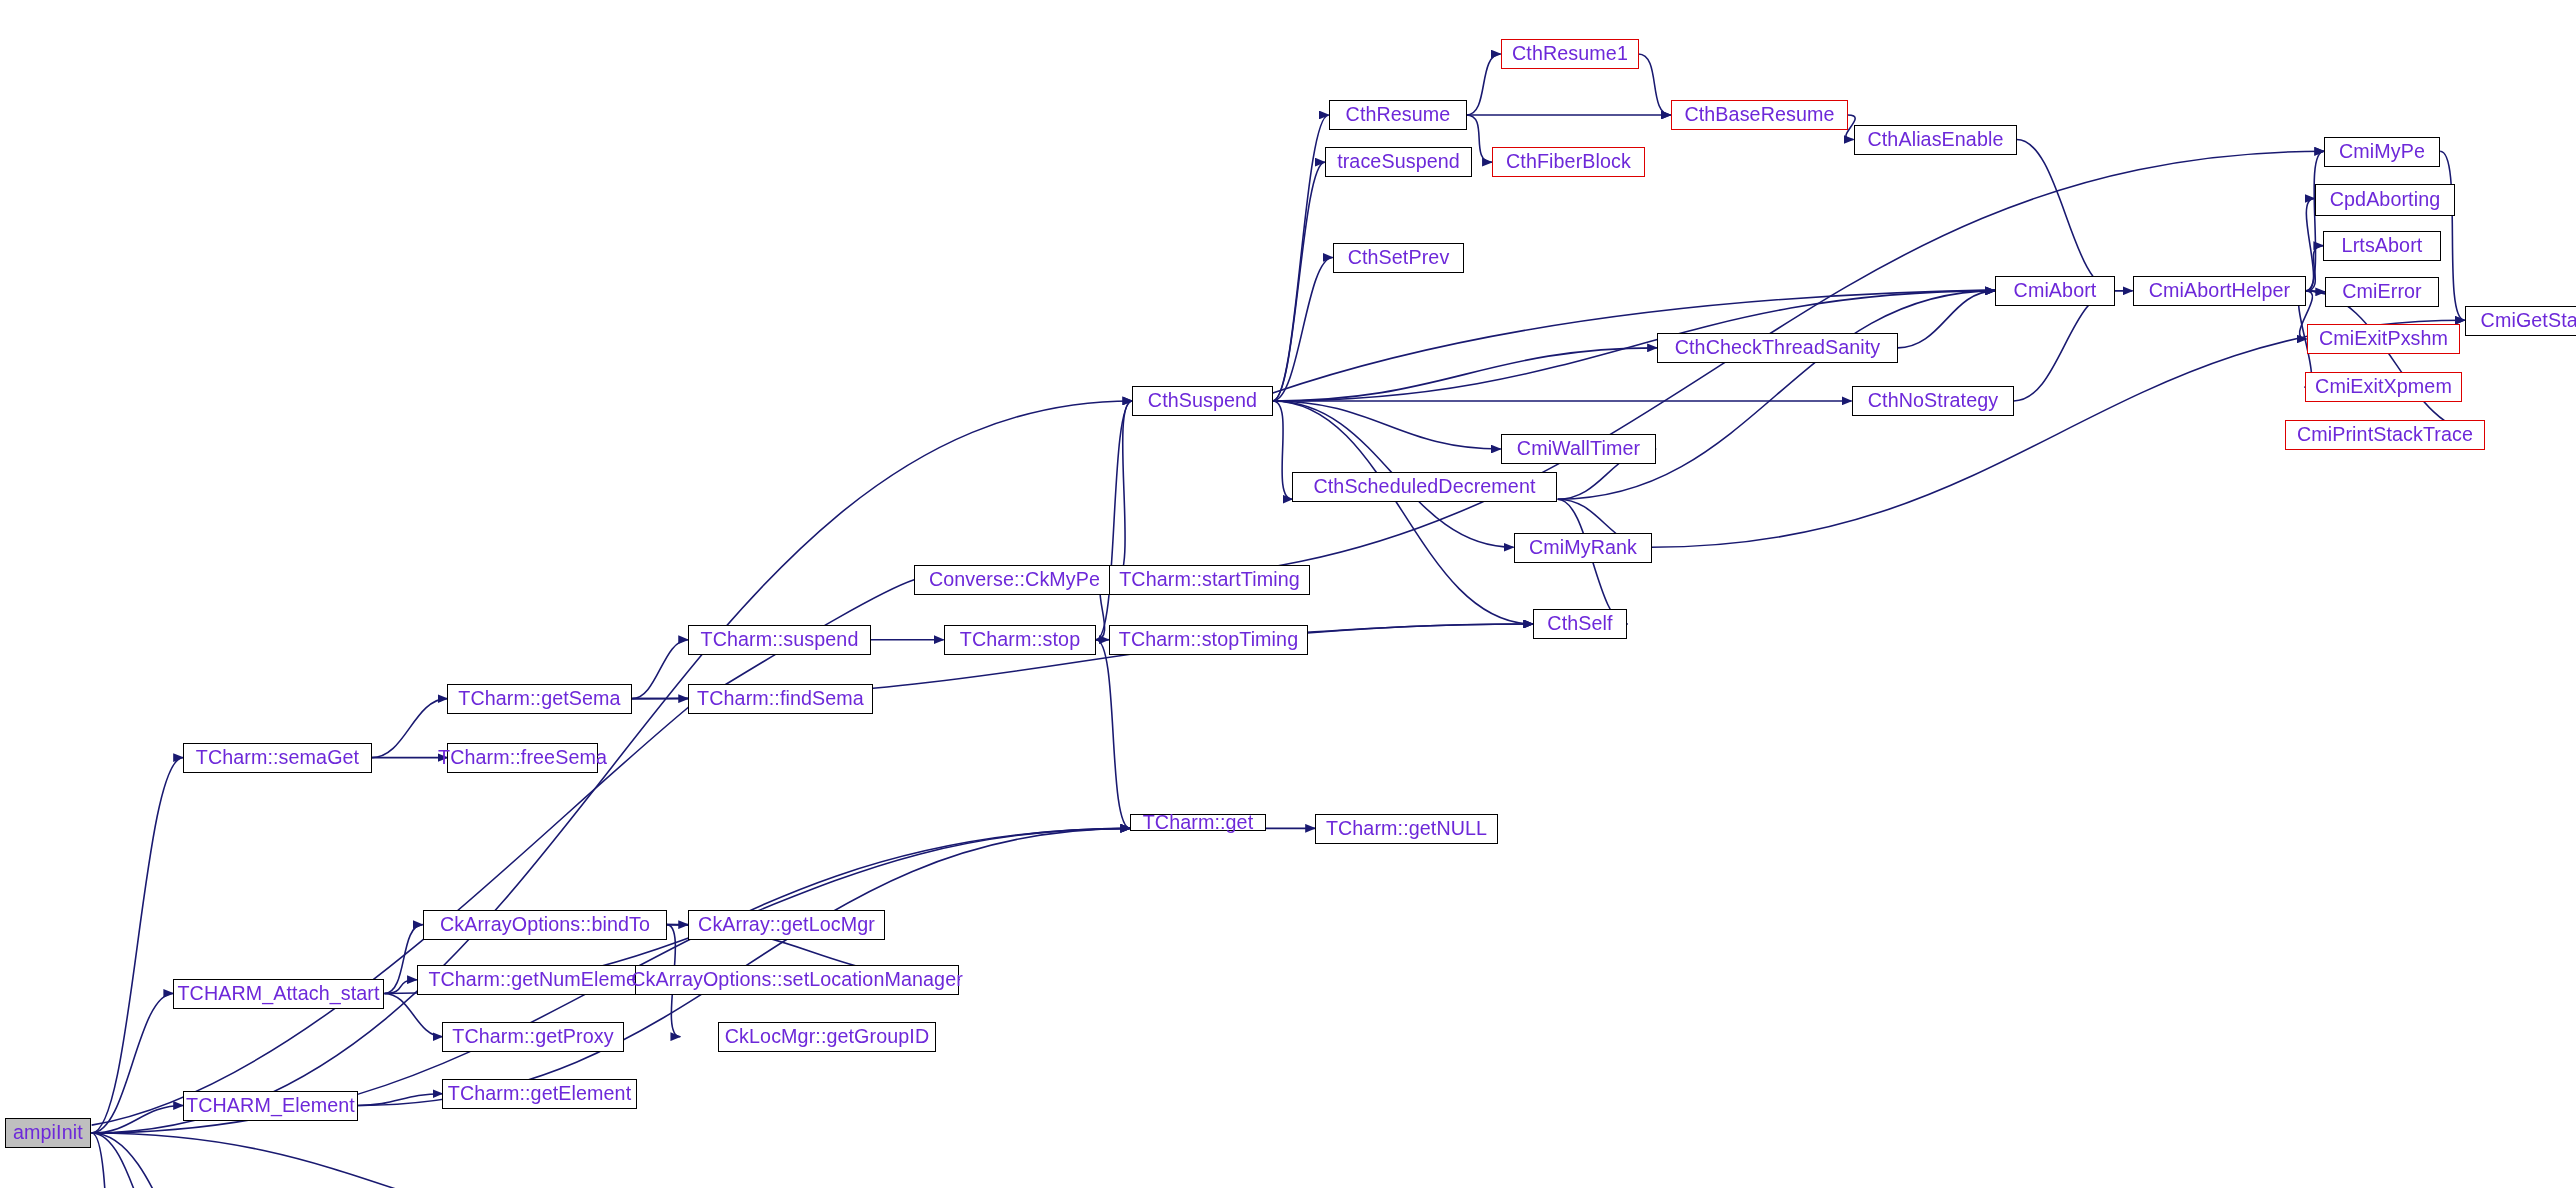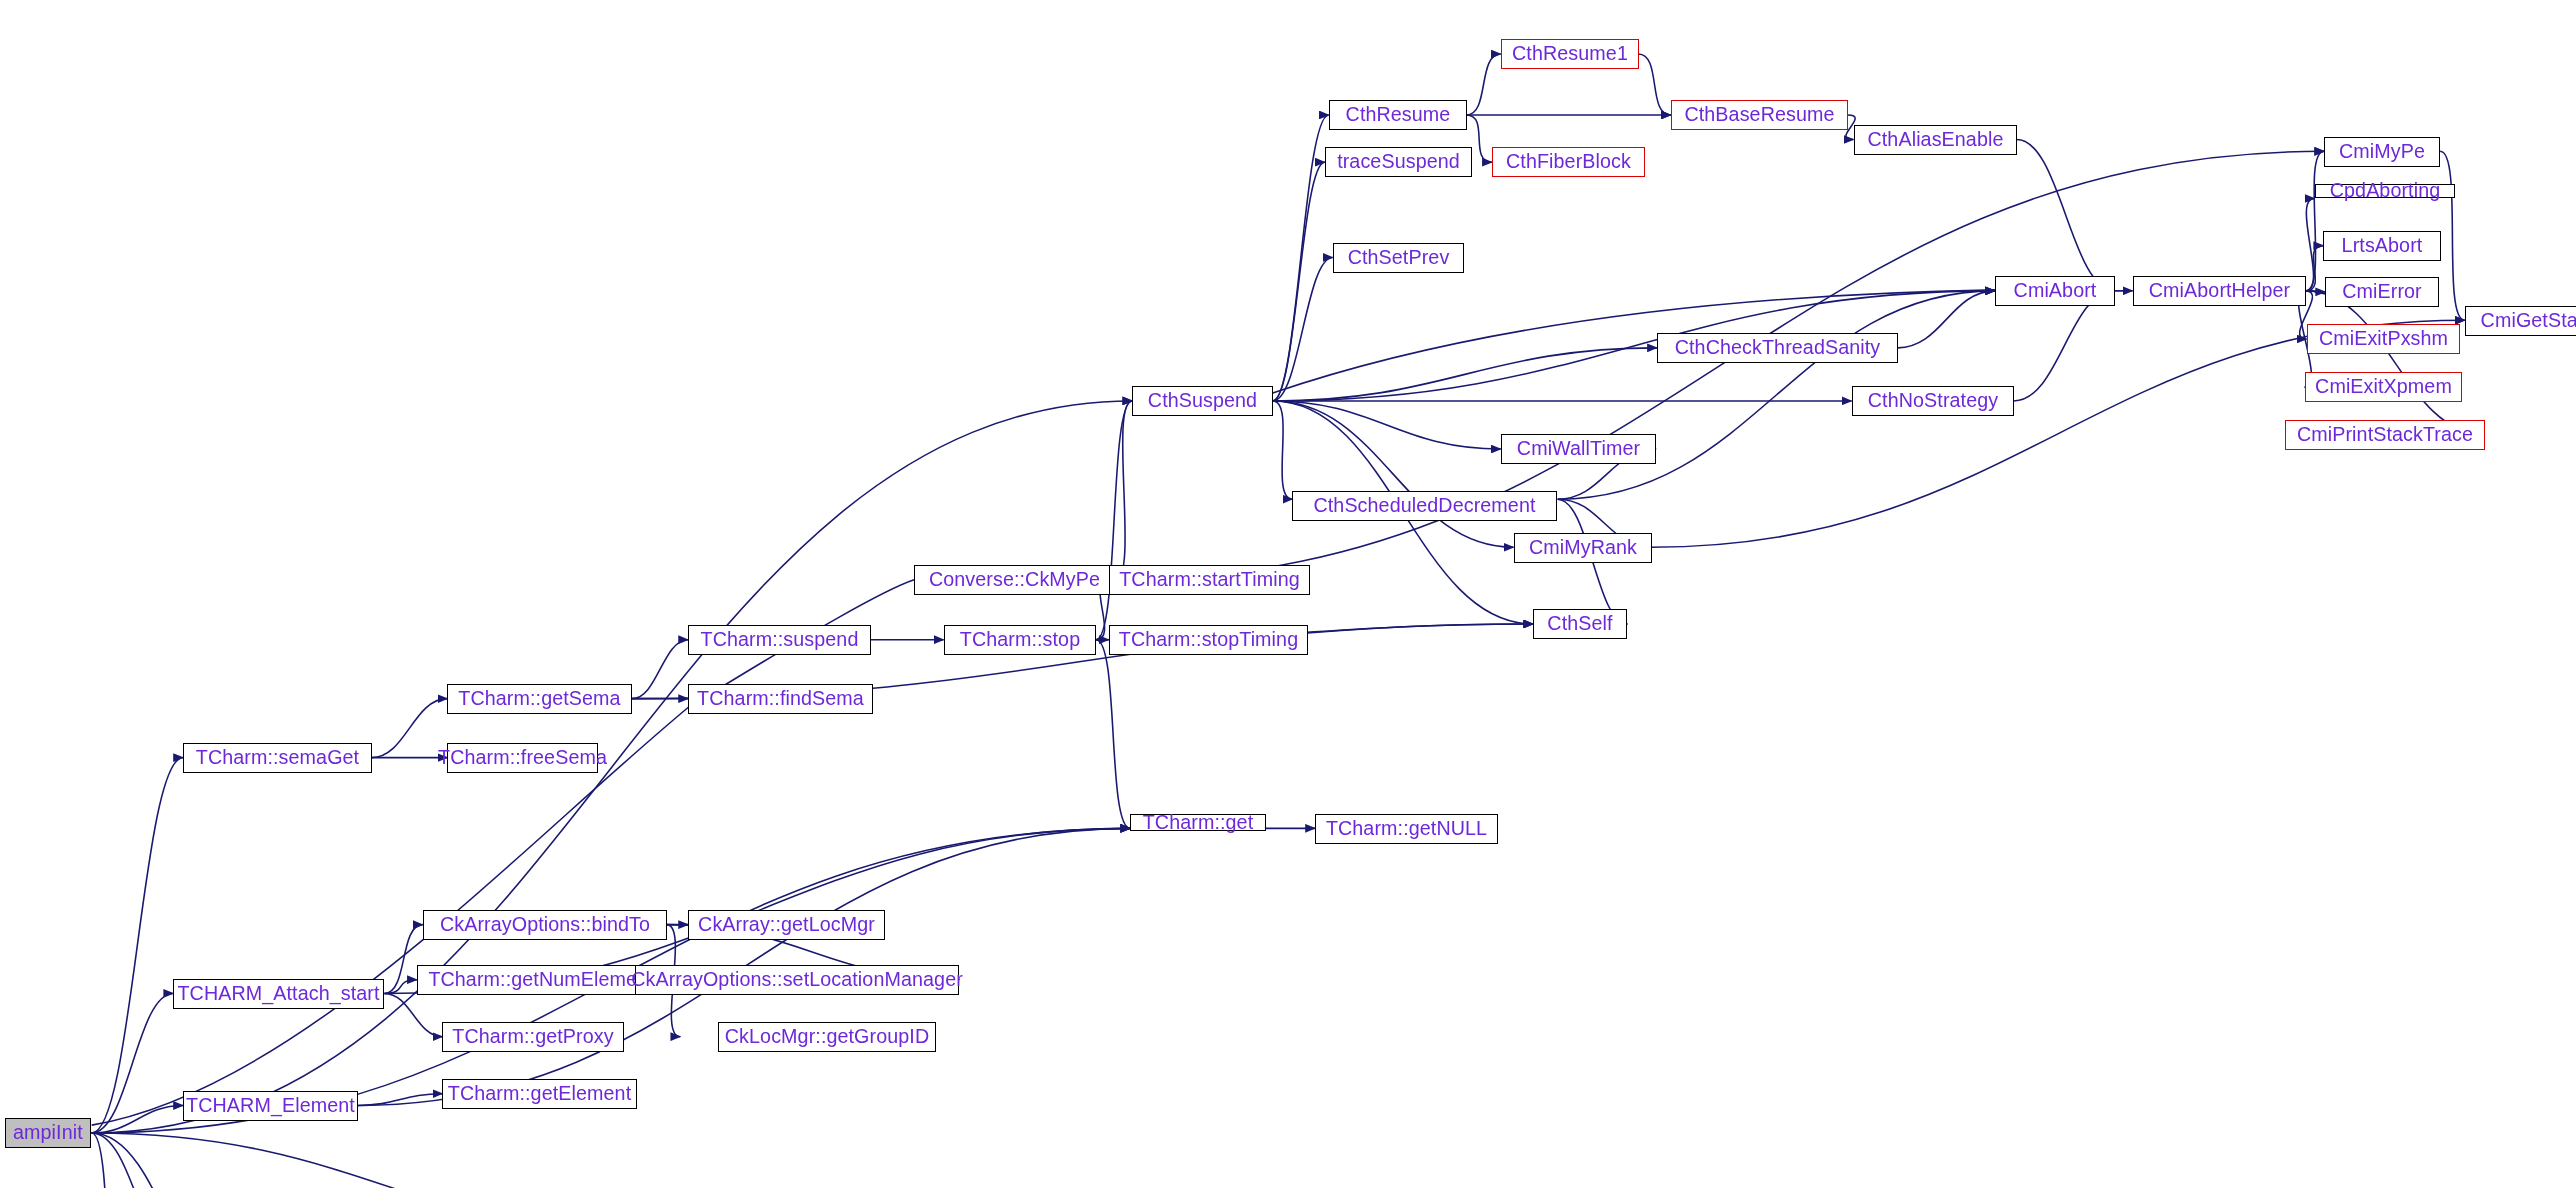--- a/index.html
+++ b/index.html
@@ -221,39 +221,39 @@
       </div>
       <div class="node" style="left: 1657px; top: 333px; width: 241px; height: 29.5px;">
         <span class="node-label">CthCheckThreadSanity</span>
       </div>
       <div class="node" style="left: 1852px; top: 386px; width: 162px; height: 29.5px;">
         <span class="node-label">CthNoStrategy</span>
       </div>
       <div class="node" style="left: 1501px; top: 434px; width: 155px; height: 29.5px;">
         <span class="node-label">CmiWallTimer</span>
       </div>
-      <div class="node" style="left: 1292px; top: 491px; width: 265px; height: 29.5px;">
+      <div class="node" style="left: 1292px; top: 472px; width: 265px; height: 29.5px;">
         <span class="node-label">CthScheduledDecrement</span>
       </div>
       <div class="node" style="left: 1514px; top: 533px; width: 138px; height: 29.5px;">
         <span class="node-label">CmiMyRank</span>
       </div>
       <div class="node" style="left: 1533px; top: 609px; width: 94px; height: 29.5px;">
         <span class="node-label">CthSelf</span>
       </div>
       <div class="node" style="left: 1995px; top: 276px; width: 120px; height: 29.5px;">
         <span class="node-label">CmiAbort</span>
       </div>
       <div class="node" style="left: 2133px; top: 276px; width: 173px; height: 29.5px;">
         <span class="node-label">CmiAbortHelper</span>
       </div>
       <div class="node" style="left: 2324px; top: 137px; width: 116px; height: 29.5px;">
         <span class="node-label">CmiMyPe</span>
       </div>
-      <div class="node" style="left: 2315px; top: 184px; width: 140px; height: 14px;">
+      <div class="node" style="left: 2315px; top: 184px; width: 140px; height: 32px;">
         <span class="node-label">CpdAborting</span>
       </div>
       <div class="node" style="left: 2323px; top: 231px; width: 118px; height: 29.5px;">
         <span class="node-label">LrtsAbort</span>
       </div>
       <div class="node" style="left: 2325px; top: 277px; width: 114px; height: 29.5px;">
         <span class="node-label">CmiError</span>
       </div>
       <div class="node red" style="left: 2307px; top: 324px; width: 153px; height: 29.5px;">
         <span class="node-label">CmiExitPxshm</span>

